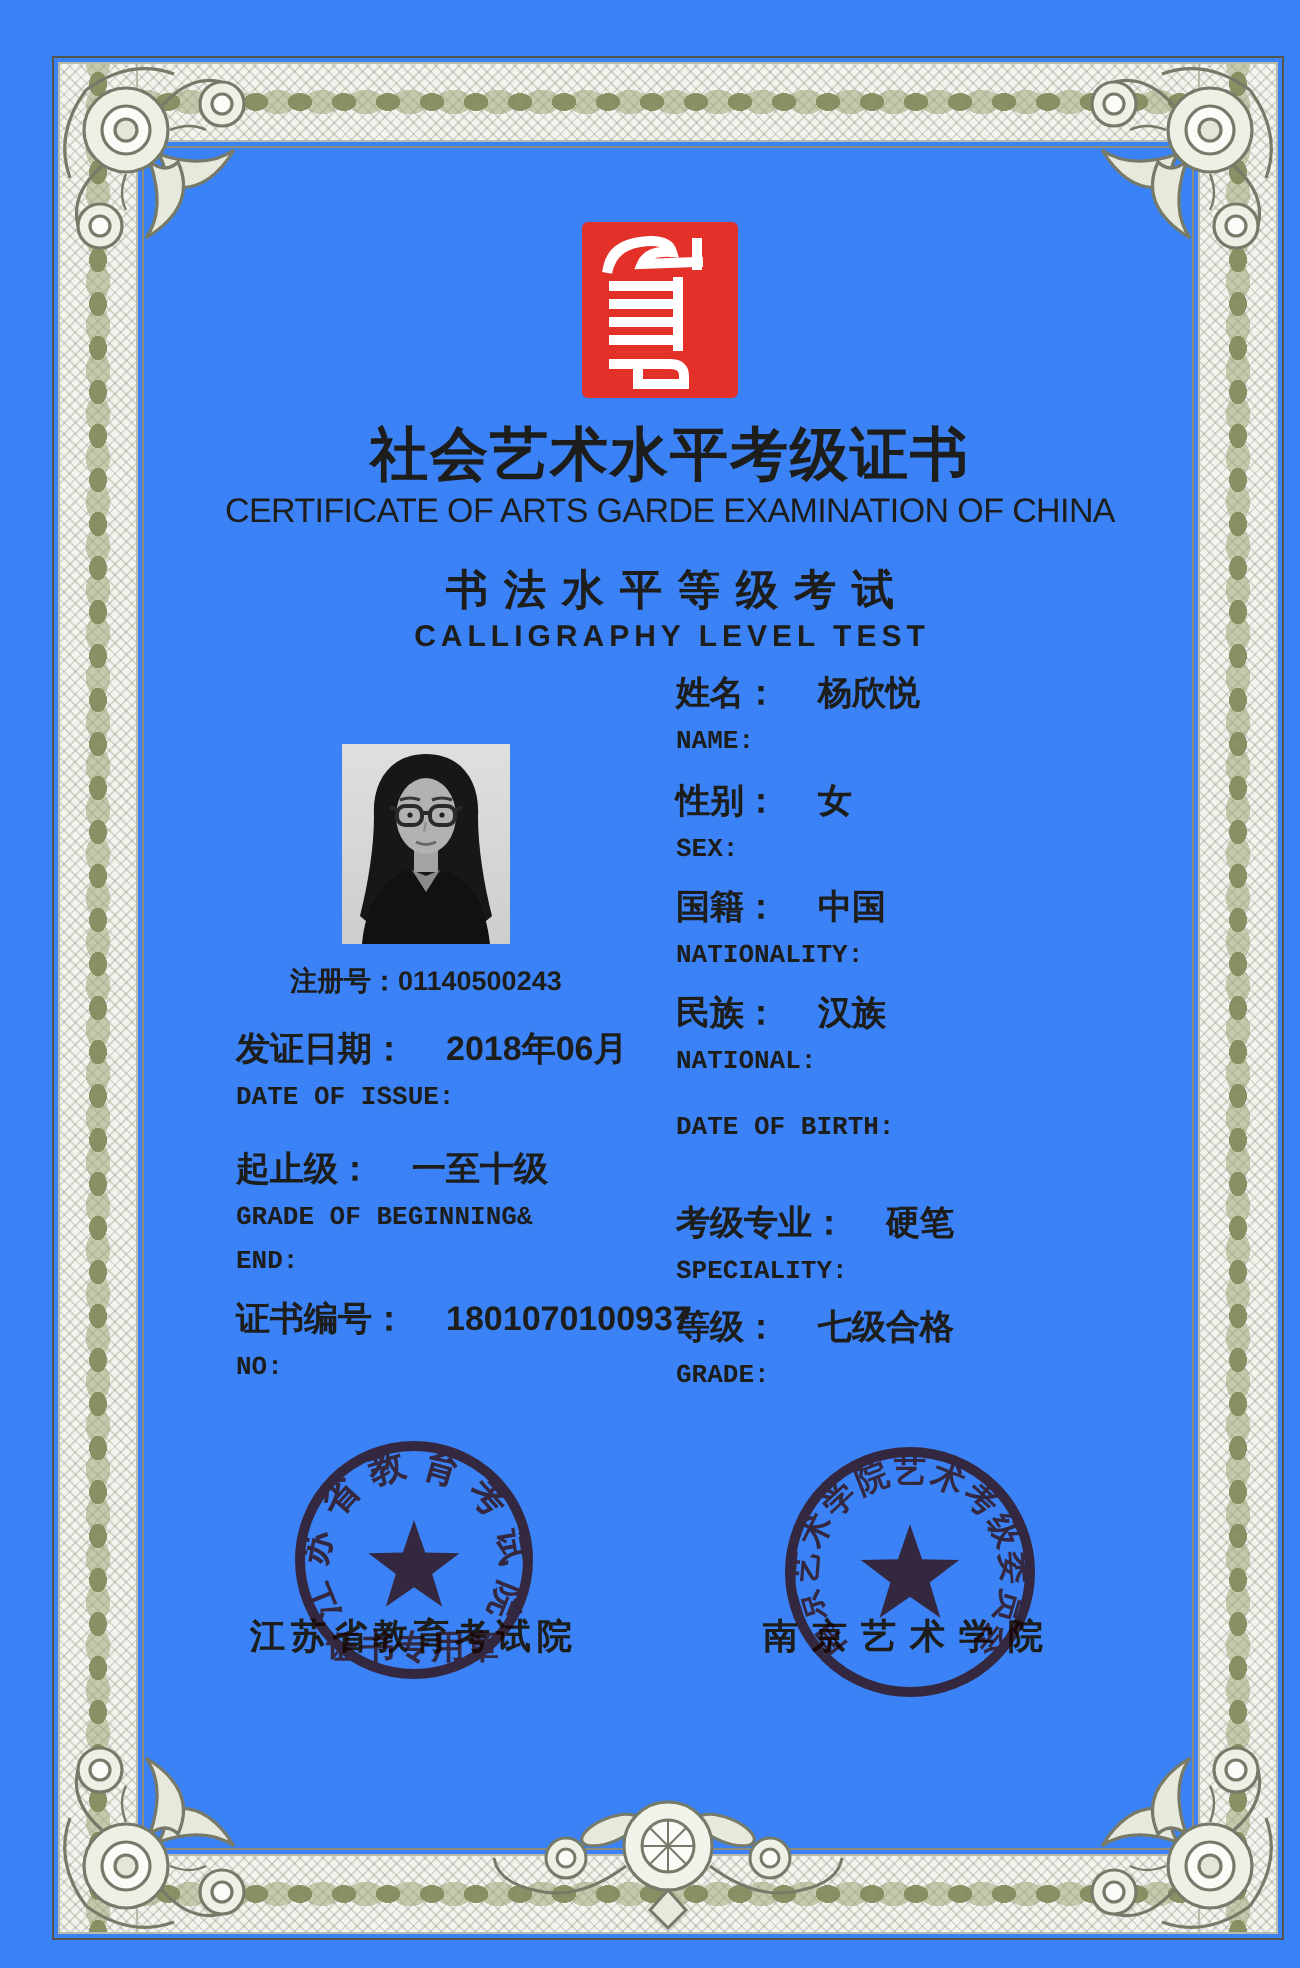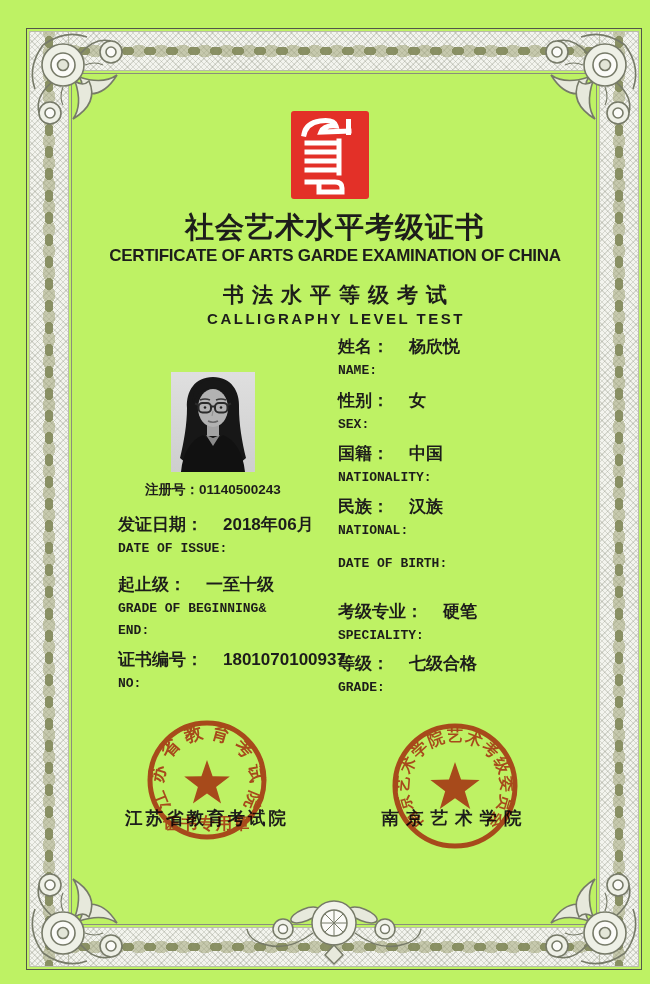--- a/index.html
+++ b/index.html
@@ -1,16 +1,16 @@
 <!DOCTYPE html>
 <html><head>
 <meta charset="utf-8">
 <style>
   html,body{margin:0;padding:0;background:#ffffff;}
-  #page{position:relative;width:650px;height:984px;background:#bef264;overflow:hidden;
+  #page{position:relative;width:650px;height:984px;background:#3b82f6;overflow:hidden;
         font-family:"Liberation Sans",sans-serif;color:#1d1d1b;}
 
   
   #frame{position:absolute;top:28px;left:26px;right:8px;bottom:14px;
          border:1.5px solid #53564a;}
   .band{position:absolute;background-color:#f3f4ee;box-shadow:inset 0 0 0 1px #b8bba9;}
   .band.h{left:2px;right:2px;height:40px;
     background-image:
       radial-gradient(ellipse 11px 8px at 50% 50%, rgba(133,140,94,.95) 0 55%, rgba(133,140,94,0) 56%),
       radial-gradient(ellipse 16px 11px at 50% 50%, rgba(160,165,120,.55) 0 55%, rgba(160,165,120,0) 56%),
@@ -32,21 +32,21 @@
   #corner-tl{top:-4px;left:-4px;}
   #corner-tr{top:-4px;right:-4px;transform:scaleX(-1);}
   #corner-bl{bottom:-4px;left:-4px;transform:scaleY(-1);}
   #corner-br{bottom:-4px;right:-4px;transform:scale(-1,-1);}
   #medallion{position:absolute;left:50%;bottom:4px;transform:translateX(-50%);}
 
   
   #top-seal{position:absolute;left:291px;top:111px;}
   .centered{position:absolute;left:60px;right:40px;text-align:center;white-space:nowrap;}
   #title-cn{top:208px;font-size:29px;font-weight:bold;letter-spacing:1px;}
-  #title-en{top:246px;font-size:17px;font-weight:700;letter-spacing:-.3px;}
+  #title-en{top:246px;font-size:17px;font-weight:400;letter-spacing:-.3px;}
   #subtitle-cn{top:281px;font-size:21px;font-weight:bold;letter-spacing:8px;padding-left:8px;}
   #subtitle-en{top:310px;font-size:15px;font-weight:700;letter-spacing:2.5px;padding-left:2px;}
 
   
   #photo-block{position:absolute;left:145px;top:372px;width:135px;text-align:center;}
   #photo-frame{width:84px;height:100px;margin:0 auto;}
   #reg-line{margin-top:5px;font-size:13.5px;font-weight:bold;white-space:nowrap;}
 
   
   .field{position:absolute;white-space:nowrap;}

